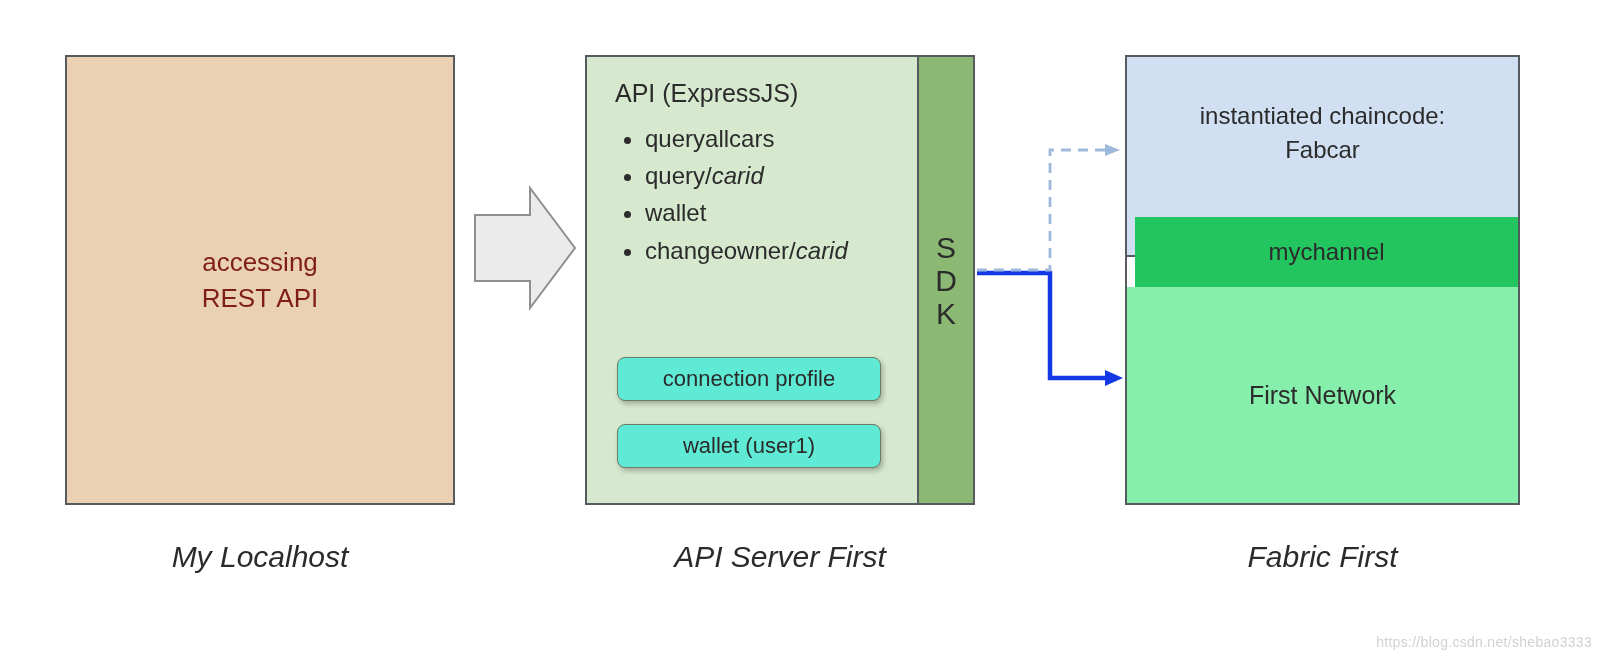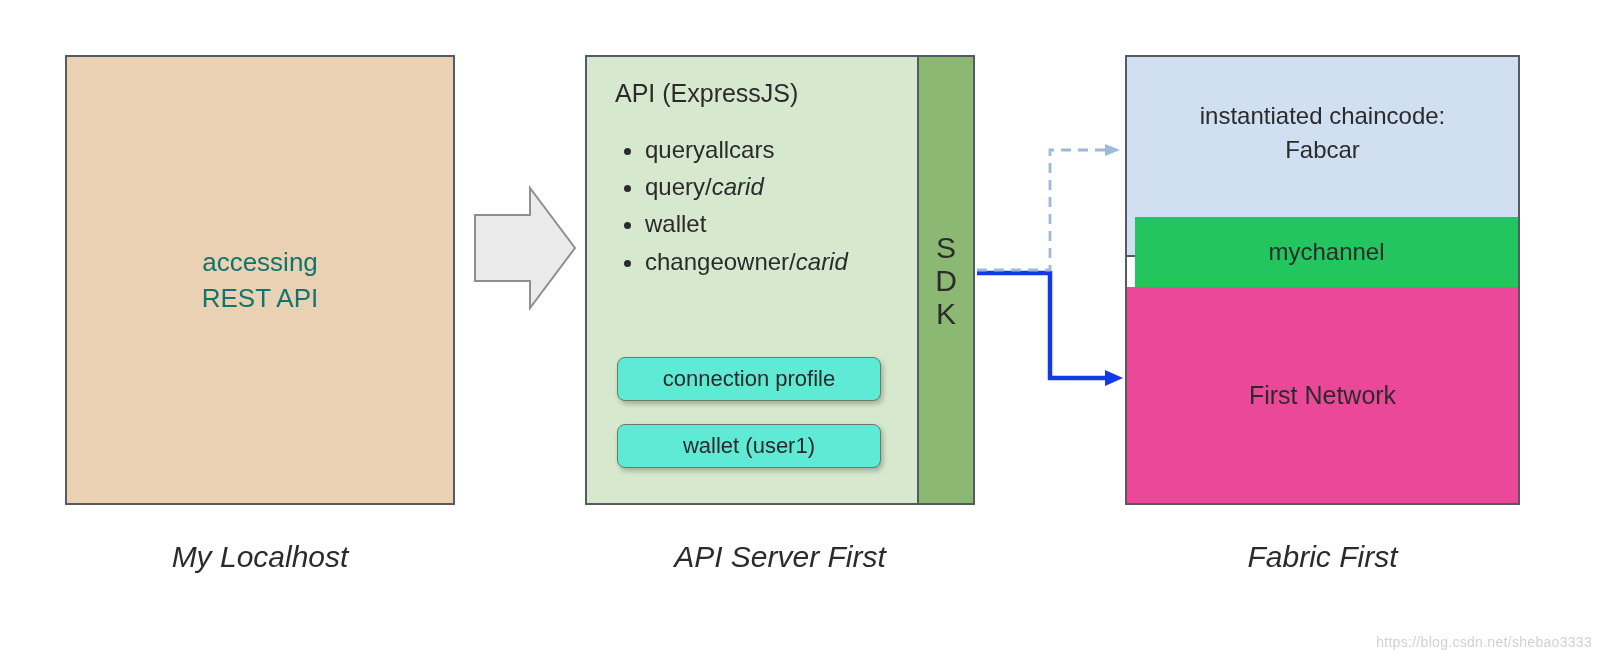--- a/index.html
+++ b/index.html
@@ -25,21 +25,21 @@
     height: 450px;
     background: #ead1b3;
   }
   .localhost-text {
     position: absolute;
     left: 0; right: 0;
     top: 50%;
     transform: translateY(-50%);
     text-align: center;
     font-size: 26px;
-    color: #0f766e;
+    color: #7f1d1d;
     line-height: 1.4;
   }
   
   .api-outer {
     left: 585px;
     top: 55px;
     width: 390px;
     height: 450px;
     background: #d6e8ce;
   }
@@ -47,21 +47,21 @@
     position: absolute;
     left: 0; top: 0;
     width: 330px;
     height: 100%;
     padding: 22px 22px 0 28px;
     box-sizing: border-box;
   }
   .api-title {
     font-size: 25px;
     color: #2b2b2b;
-    margin-bottom: 23px;
+    margin-bottom: 12px;
   }
   .api-list {
     margin: 0 0 0 30px;
     padding: 0;
     list-style: disc;
     font-size: 24px;
     color: #2b2b2b;
     line-height: 1.55;
   }
   .api-list .ital { font-style: italic; }
@@ -129,21 +129,21 @@
     font-size: 24px;
     color: #2b2b2b;
     line-height: 70px;
     border-bottom: 2px solid #555b61;
   }
   .firstnet {
     position: absolute;
     left: 0; right: 0;
     top: 230px;
     height: 216px;
-    background: #ec4899;
+    background: #86efac;
     text-align: center;
     font-size: 25px;
     color: #2b2b2b;
     line-height: 216px;
   }
   
   .caption {
     position: absolute;
     font-style: italic;
     font-size: 30px;

